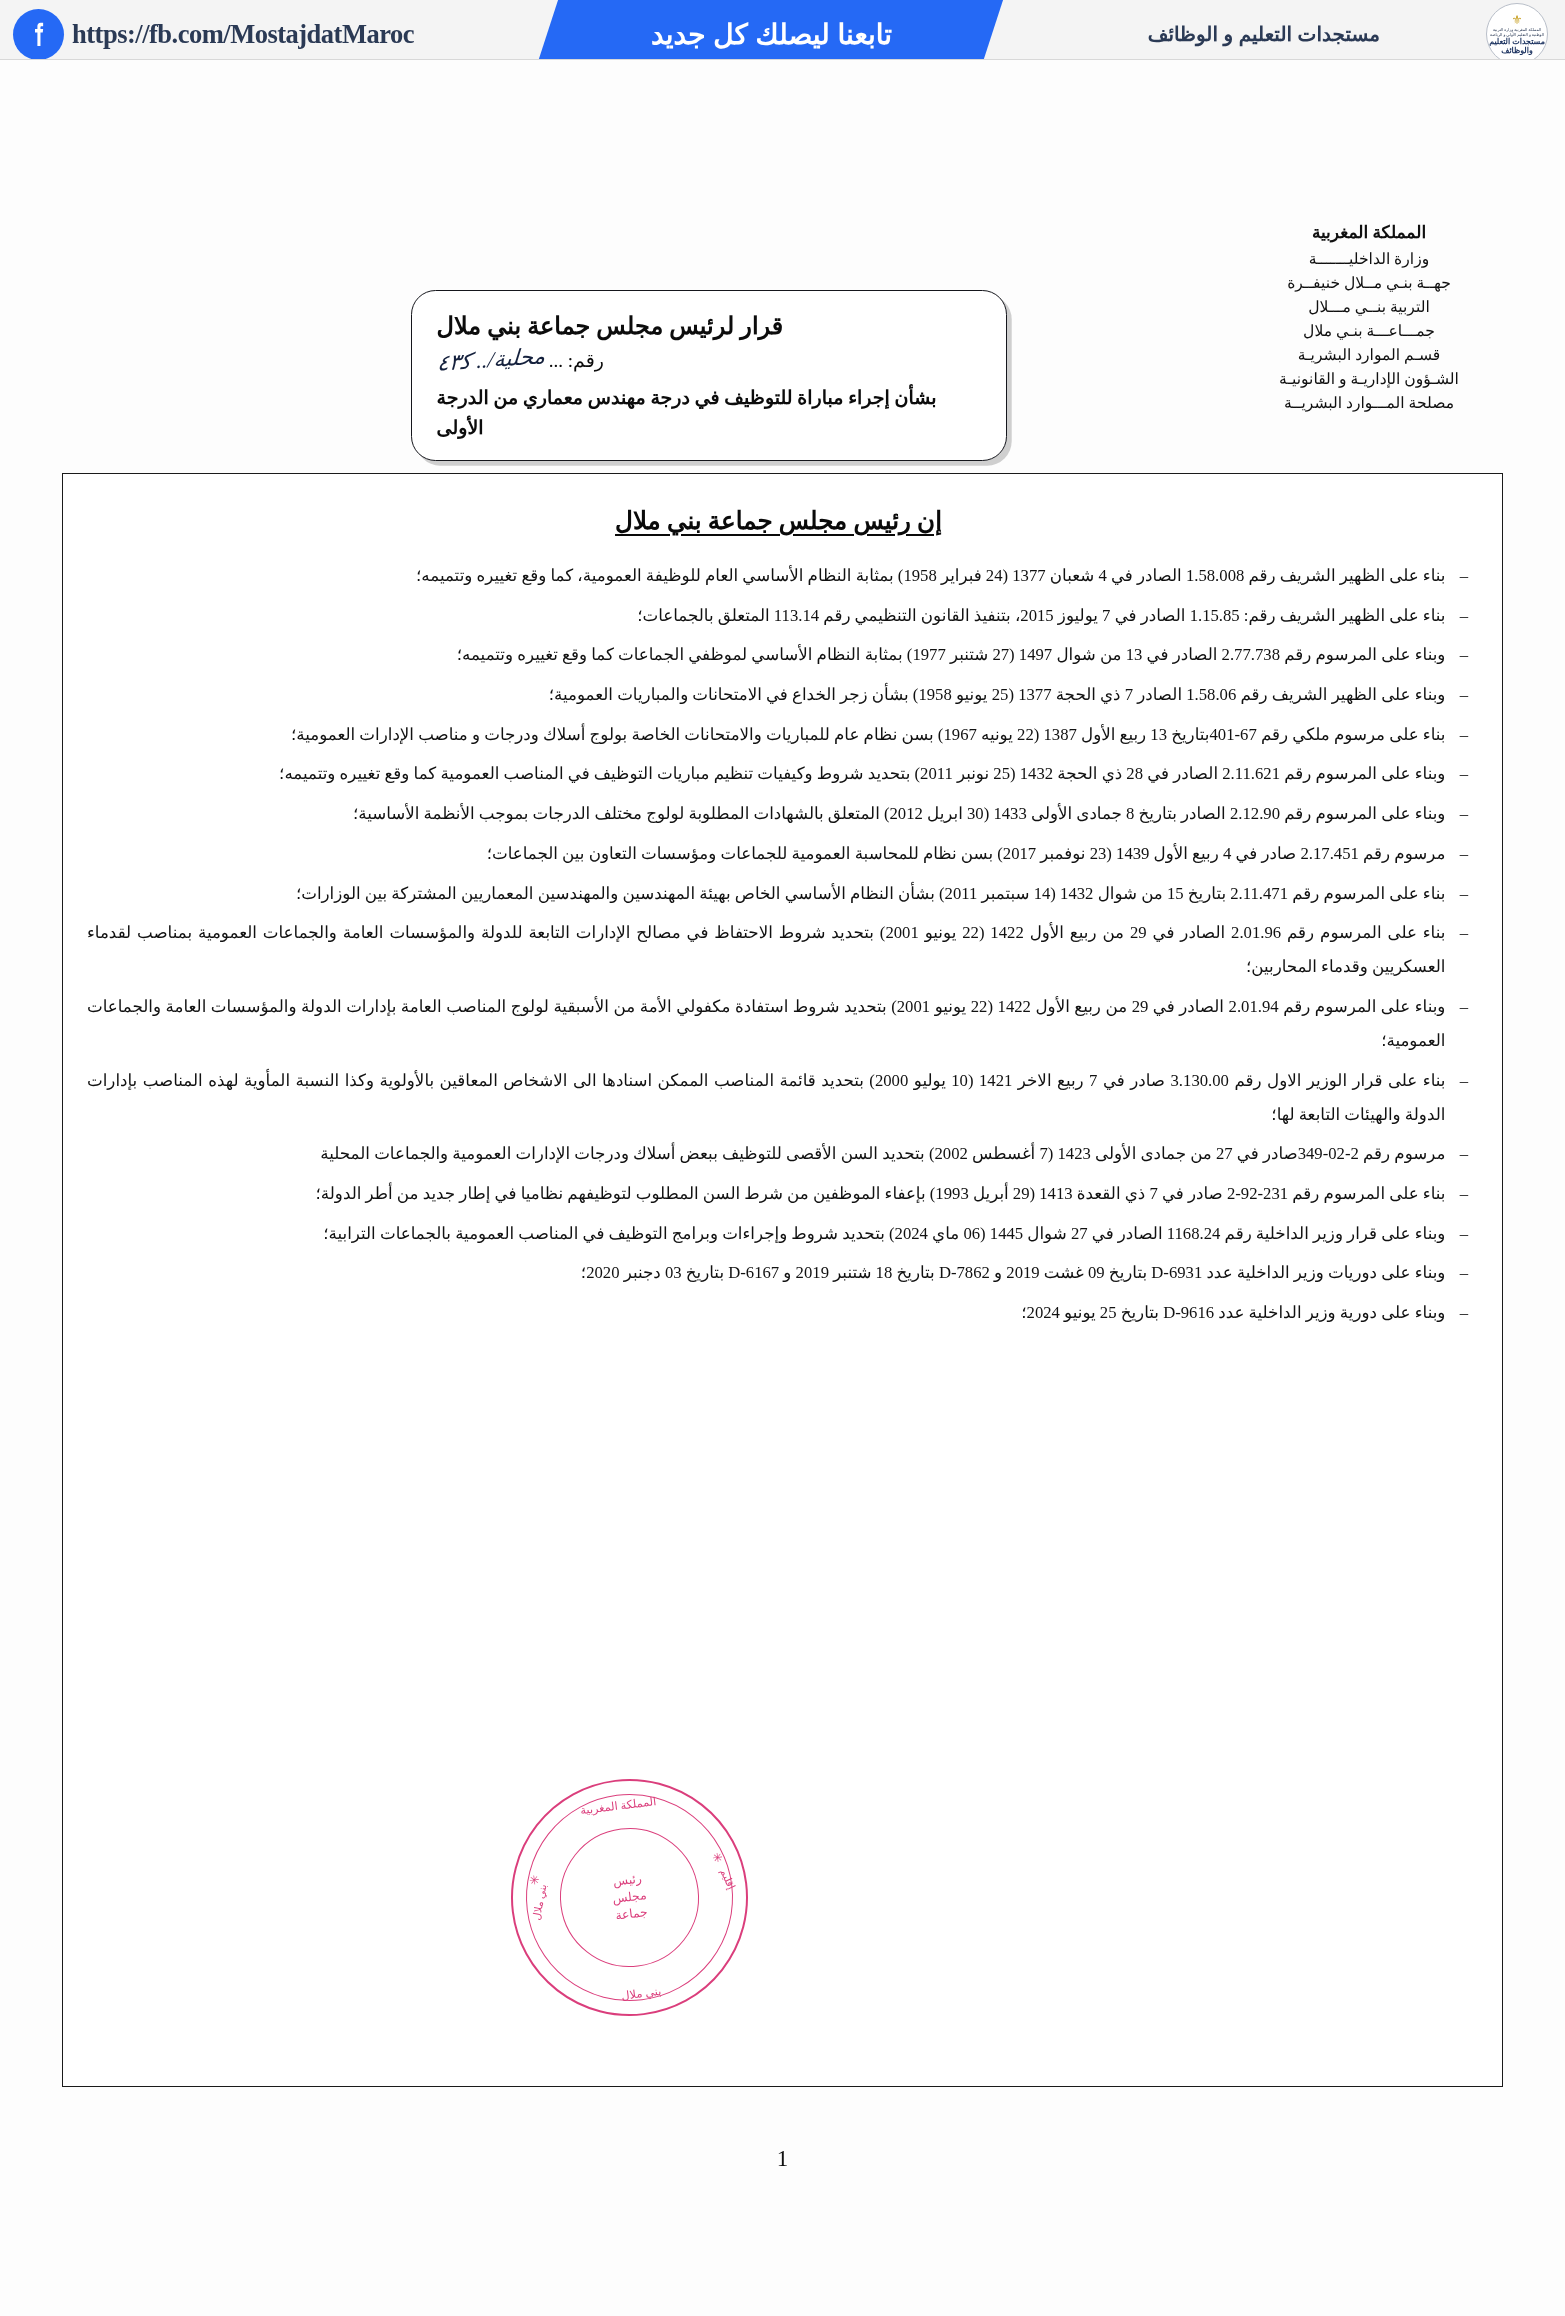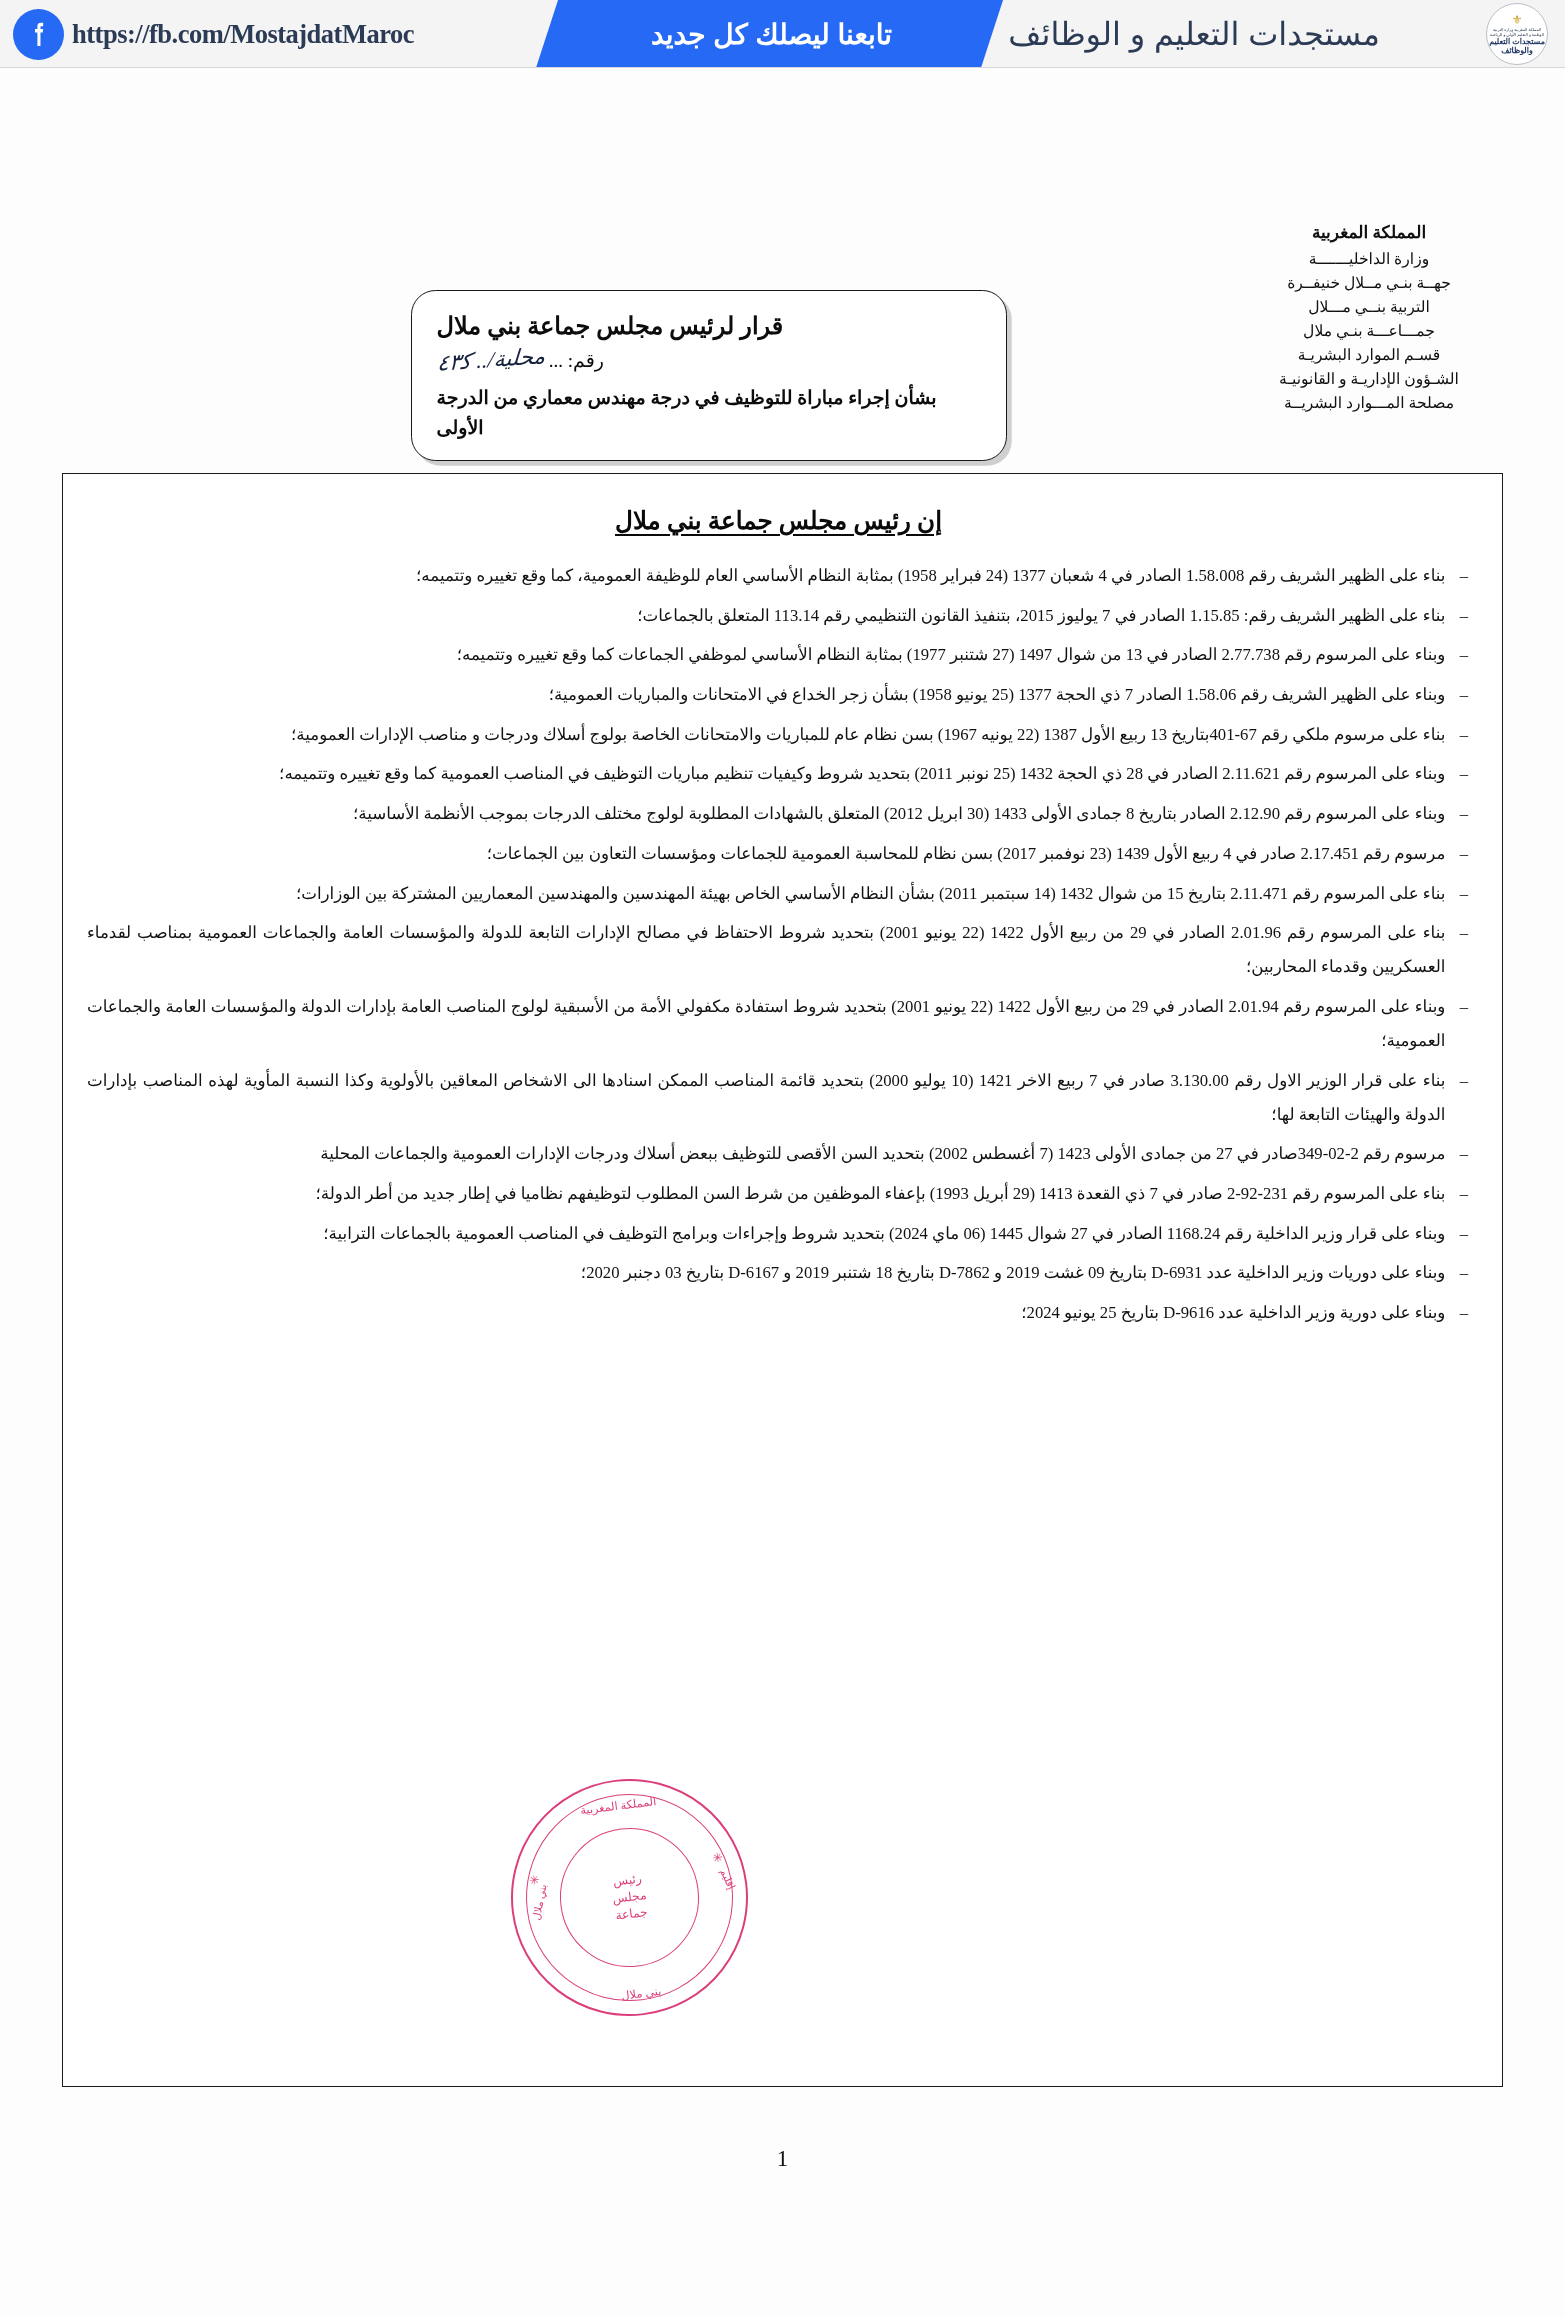--- a/index.html
+++ b/index.html
@@ -15,21 +15,21 @@
     position: relative;
     width: 1565px;
     height: 2317px;
     background: #fdfdfd;
   }
 
   
   .banner {
     position: relative;
     width: 1565px;
-    height: 68px;
+    height: 60px;
     background: #f4f4f4;
     border-bottom: 1.9px solid #d8d8d8;
     overflow: hidden;
   }
   .banner-blue {
     position: absolute;
     top: 0;
     left: 547px;
     width: 445px;
     height: 68px;
@@ -80,22 +80,22 @@
     direction: ltr;
   }
   .banner-right-text {
     position: absolute;
     top: 0;
     right: 185px;
     height: 68px;
     display: flex;
     align-items: center;
     color: #2b3a55;
-    font-size: 32px;
-    font-weight: normal;
+    font-size: 20px;
+    font-weight: bold;
     font-family: "Liberation Sans", sans-serif;
     white-space: nowrap;
   }
   .banner-logo {
     position: absolute;
     top: 2.8px;
     right: 17px;
     width: 62px;
     height: 62px;
     border-radius: 50%;

